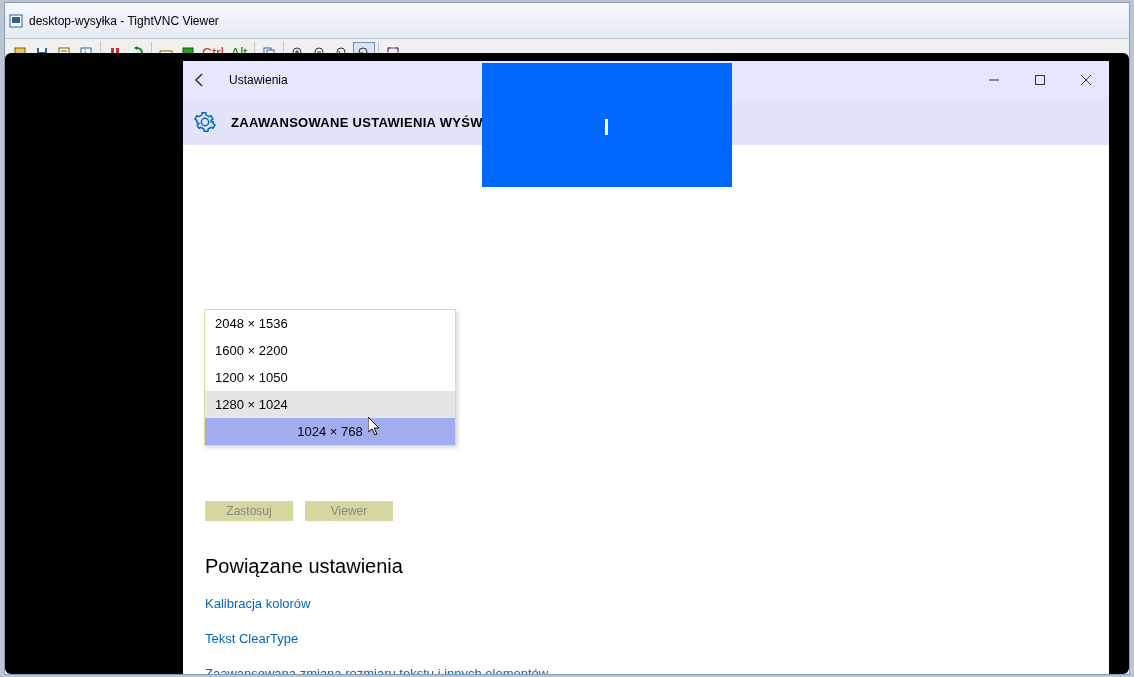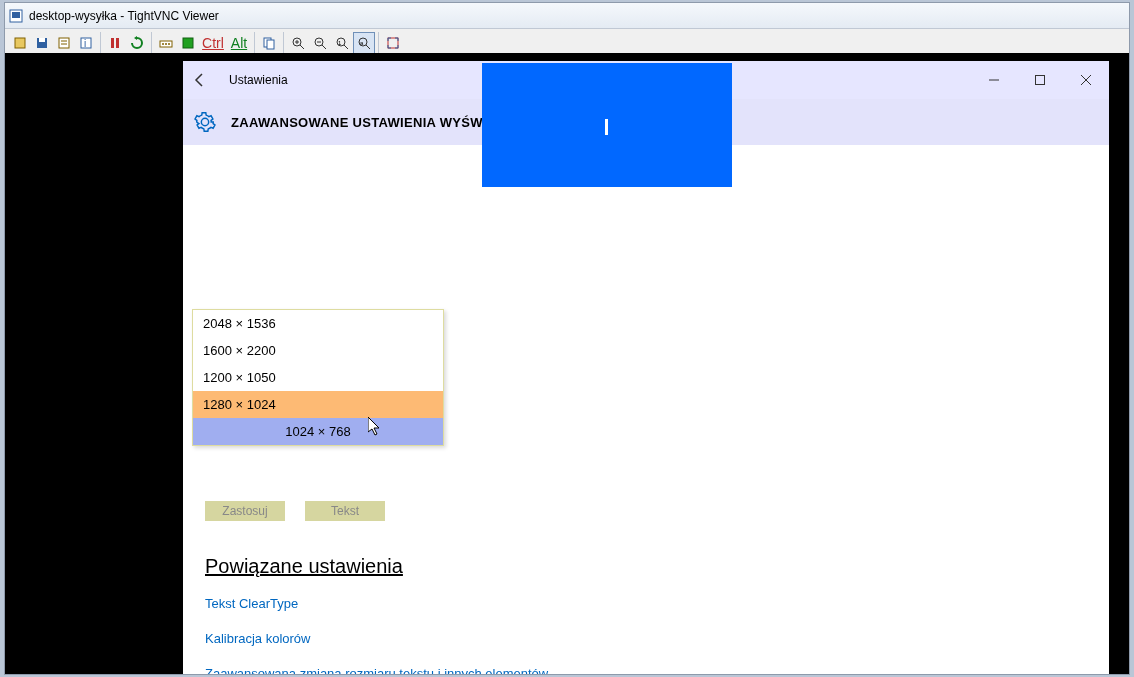--- a/index.html
+++ b/index.html
@@ -4,41 +4,42 @@
 <style>
   * { box-sizing: border-box; margin: 0; padding: 0; font-family: "Segoe UI", Tahoma, sans-serif; }
   body { background: #bac6d6; width: 1134px; height: 677px; overflow: hidden; position: relative; }
 
   
   .vnc-window {
     position: absolute; left: 4px; top: 2px; width: 1126px; height: 673px;
     background: #fff; border: 1px solid #8e9aab;
   }
   .vnc-titlebar {
-    height: 26px; background: linear-gradient(#f5f8fc,#e4ebf3);
+    height: 36px; background: linear-gradient(#f5f8fc,#e4ebf3);
     display: flex; align-items: center; padding-left: 4px; font-size: 12px;
     border-bottom: 1px solid #c0c8d4;
   }
   .vnc-titlebar .icon { margin-right: 6px; }
   .vnc-toolbar {
     height: 28px; background: #f0f0f0; border-bottom: 1px solid #c0c8d4;
     display: flex; align-items: center; gap: 0; padding: 0 4px;
   }
   .tb-btn {
     width: 22px; height: 22px; display:flex; align-items:center; justify-content:center;
     font-size: 12px; cursor: pointer; color:#333;
   }
   .tb-btn .txt { font-size:14px; font-weight:normal; }
   .tb-sep { width:1px; height:22px; background:#c0c8d4; margin:0 3px; }
   .tb-zoom-active { border:1px solid #7090b8; background:#d8e4f4; }
 
   
   .remote-area {
     position:absolute; left:0; top:50px; right:0; bottom:0; background:#000;
     overflow:hidden;
+    border-radius:6px;
   }
   .remote-content {
     position:absolute; left:178px; top:8px; width:926px; height:619px; background:#fff;
   }
 
   
   .settings-header {
     height:38px; background:#e6e6ff; display:flex; align-items:center;
     padding-left:8px; font-size:12px; position:relative;
   }
@@ -54,43 +55,43 @@
   .sub-title { font-weight:600; font-size:13px; letter-spacing:0.3px; margin-left:12px; }
 
   .settings-body { position:absolute; left:0; top:84px; right:0; bottom:0; background:#fff; }
 
   .blue-preview {
     position:absolute; left:299px; top:-82px; width:250px; height:124px; background:#0168ff;
   }
   .blue-preview .notch { position:absolute; left:123px; top:56px; width:3px; height:16px; background:#fff; }
 
   .apply-btn, .cancel-btn {
-    position:absolute; top:356px; height:20px; width:80px;
+    position:absolute; top:356px; height:20px; width:88px;
     background:#d6d6a0; color:#888; font-size:12px; display:flex;
     align-items:center; justify-content:center; border:none;
   }
   .apply-btn { left:22px; }
   .cancel-btn { left:122px; }
 
   .dropdown {
-    position:absolute; left:9px; top:164px; width:252px; background:#fff;
+    position:absolute; left:21px; top:164px; width:252px; background:#fff;
     border:1px solid #dedca0; box-shadow:2px 2px 4px rgba(0,0,0,0.15);
   }
   .dropdown .item {
     padding:6px 10px; font-size:13px; cursor:pointer;
   }
-  .item-hover { background:#fdba74; }
+  .item-hover { background:#e5e5e5; }
   .item-selected { background:#a0aef0;text-align:center; }
   .cursor {
     position:absolute; font-size:16px; color:#000; pointer-events:none;
     transform: translate(-2px,-2px);
   }
 
   .related-section { position:absolute; left:22px; top:410px; }
-  .section-heading { font-size:20px; font-weight:normal; margin-bottom:18px;text-decoration:underline; }
+  .section-heading { font-size:20px; font-weight:normal; margin-bottom:18px; }
   .link { color:#0067c0; font-size:13px; margin-bottom:20px; display:block; cursor:pointer; }
 
   svg { display:block; }
 </style>
 </head>
 <body>
 
 <div class="vnc-window">
 
   <div class="vnc-titlebar">
@@ -249,40 +250,40 @@
         <span class="sub-title">ZAAWANSOWANE USTAWIENIA WYŚWIETLANIA</span>
       </div>
 
       <div class="settings-body">
 
         <div class="blue-preview">
           <div class="notch"></div>
         </div>
 
         <button class="apply-btn">Zastosuj</button>
-        <button class="cancel-btn">Tekst</button>
+        <button class="cancel-btn">Viewer</button>
 
         <div class="dropdown">
           <div class="item">2048 × 1536</div>
           <div class="item">1600 × 2200</div>
           <div class="item">1200 × 1050</div>
           <div class="item item-hover">1280 × 1024</div>
           <div class="item item-selected">1024 × 768</div>
         </div>
 
         <span class="cursor" style="left:187px; top:274px;">
           <svg width="14" height="20">
               <polygon points="0,0 0,15 4,12 7,18 9,17 6,11 11,11" fill="#fff" stroke="#000" stroke-width="1"></polygon>
             </svg>
         </span>
 
         <div class="related-section">
           <div class="section-heading">Powiązane ustawienia</div>
+          <a class="link">Kalibracja kolorów</a>
           <a class="link">Tekst ClearType</a>
-          <a class="link">Kalibracja kolorów</a>
           <a class="link">Zaawansowana zmiana rozmiaru tekstu i innych elementów</a>
 
         </div>
 
       </div>
 
     </div>
   </div>
 </div>
 

